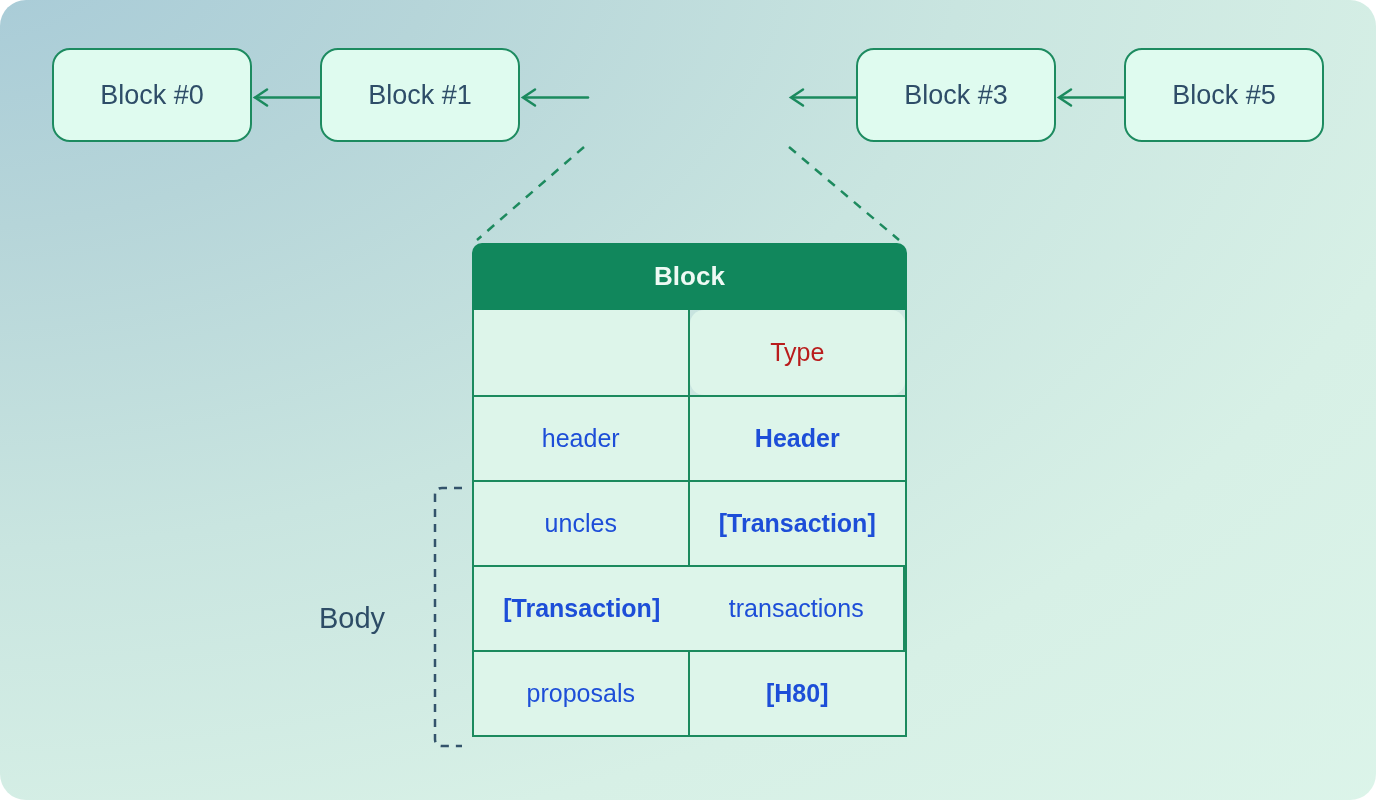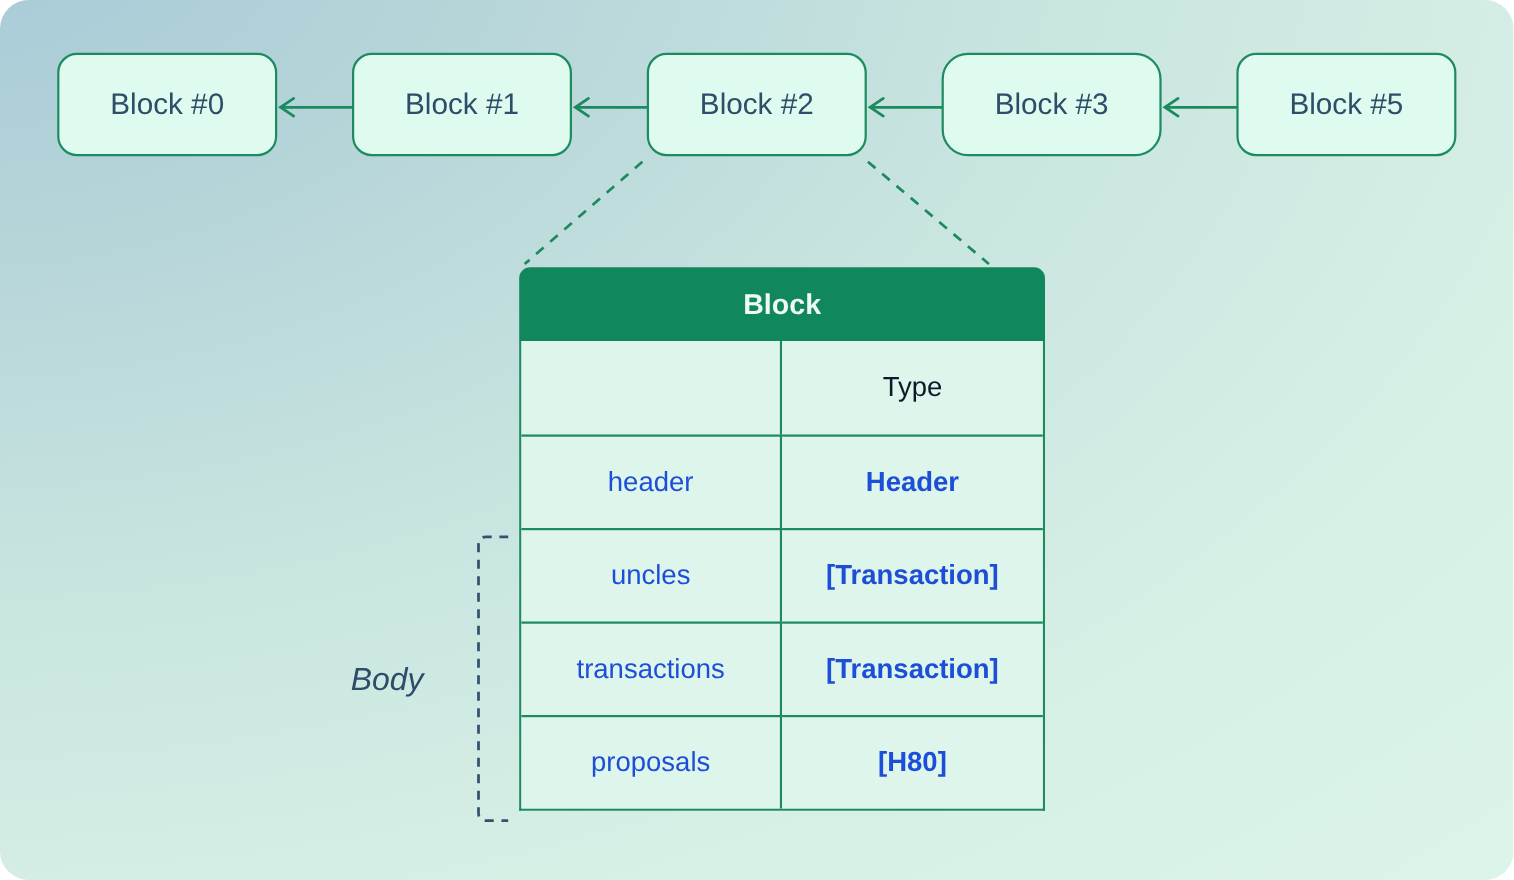--- a/index.html
+++ b/index.html
@@ -34,38 +34,38 @@
     border-radius: 18px;
     display: flex;
     align-items: center;
     justify-content: center;
     font-size: 27px;
     color: #2e4d68;
   }
   .block-node.n0 { left: 52px; }
   .block-node.n1 { left: 320px; text-align: center; }
   .block-node.n2 { left: 588px; }
-  .block-node.n3 { left: 856px; border-radius: 24px; }
+  .block-node.n3 { left: 856px; }
   .block-node.n4 { left: 1124px; }
 
   
   .overlay {
     position: absolute;
     left: 0; top: 0;
     width: 1376px;
     height: 800px;
     pointer-events: none;
   }
 
   
   .dtable {
     position: absolute;
     left: 472px;
     top: 243px;
-    width: 478px;
+    width: 435px;
     box-sizing: border-box;
   }
   .dtable-header {
     height: 67px;
     background: #11875c;
     border-radius: 10px 10px 0 0;
     display: flex;
     align-items: center;
     justify-content: center;
     color: #eefaf4;
@@ -85,32 +85,31 @@
     display: flex;
     align-items: center;
     justify-content: center;
     font-size: 25px;
     color: #1d4ed8;
     box-sizing: border-box;
   }
   .dcell.left  { border-right: 2px solid #1b8a5e; }
   .dcell.rowline { border-top: 2px solid #1b8a5e; }
   .dcell.type-val { font-weight: bold; }
-  .dcell.type-head { color: #0f172a; }
+  .dcell.type-head { color: #b91c1c; border-radius: 14px; }
 
   
   .body-label {
     position: absolute;
     left: 300px;
     top: 602px;
     width: 104px;
     text-align: center;
     font-size: 29px;
     color: #2d4c66;
-    font-style: italic;
   }
 </style>
 </head>
 <body>
 
 <div class="stage">
 
   <svg class="overlay" viewBox="0 0 1376 800">
 
     <g stroke="#1b8a5e" stroke-width="2.5" fill="none" stroke-linecap="round">
@@ -135,23 +134,20 @@
 
     <path d="M 462 488 L 442 488 Q 435 488 435 495 L 435 739 Q 435 746 442 746 L 462 746" fill="none" stroke="#33536b" stroke-width="2.5" stroke-dasharray="8 7"></path>
   </svg>
 
   <div class="block-node n0">
     <span>Block #0</span>
   </div>
   <div class="block-node n1">
     <span>Block #1</span>
   </div>
-  <div class="block-node n2">
-    <span>Block #2</span>
-  </div>
   <div class="block-node n3">
     <span>Block #3</span>
   </div>
   <div class="block-node n4">
     <span>Block #5</span>
   </div>
 
   <div class="dtable">
     <div class="dtable-header">
       <span>Block</span>
@@ -170,25 +166,25 @@
         <span>Header</span>
       </div>
 
       <div class="dcell left rowline">
         <span>uncles</span>
       </div>
       <div class="dcell rowline type-val">
         <span>[Transaction]</span>
       </div>
 
+      <div class="dcell rowline type-val">
+        <span>[Transaction]</span>
+      </div>
       <div class="dcell left rowline">
         <span>transactions</span>
-      </div>
-      <div class="dcell rowline type-val">
-        <span>[Transaction]</span>
       </div>
 
       <div class="dcell left rowline">
         <span>proposals</span>
       </div>
       <div class="dcell rowline type-val">
         <span>[H80]</span>
       </div>
     </div>
   </div>

